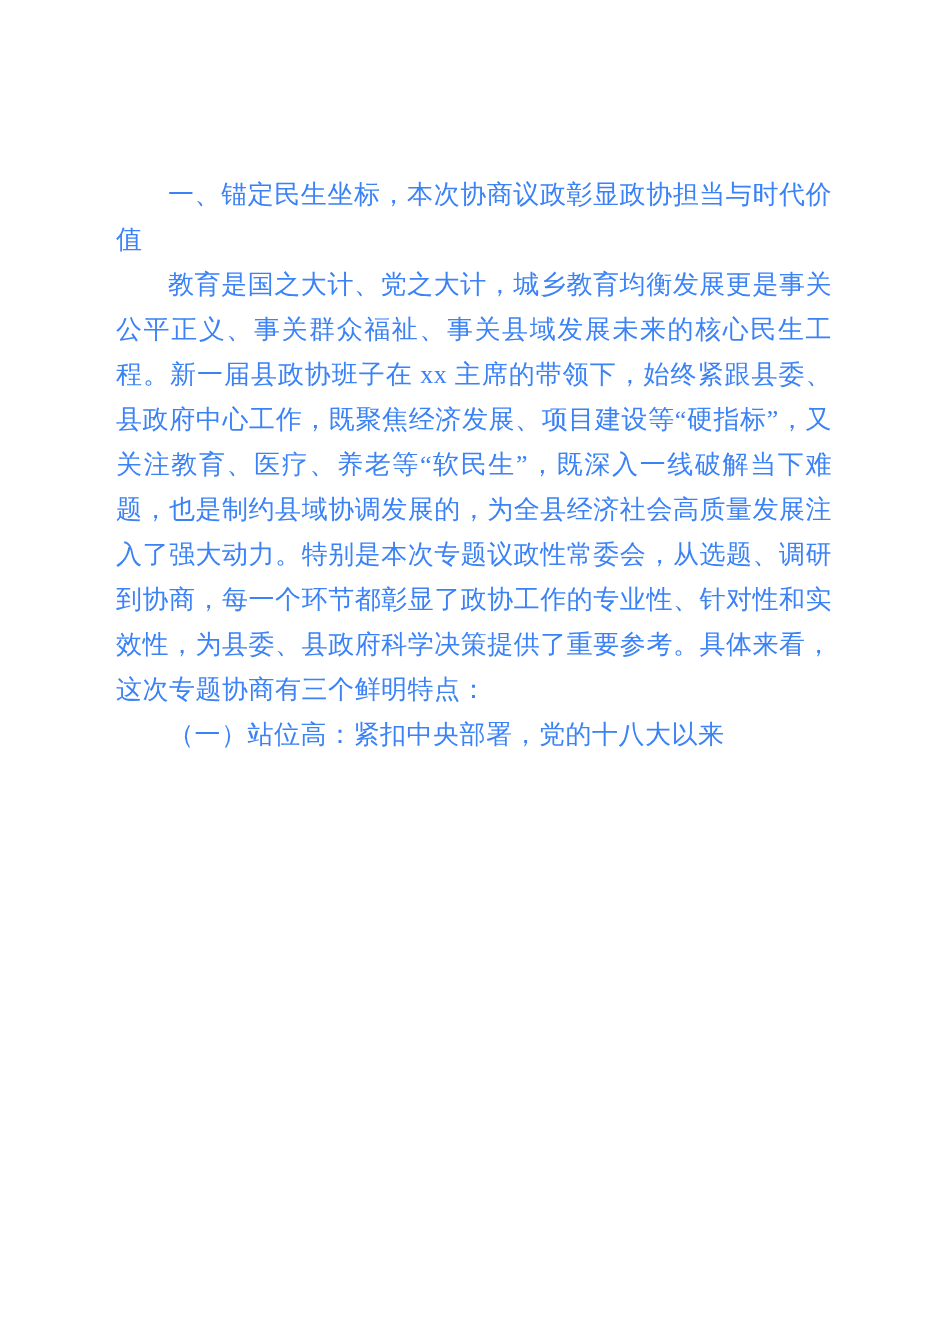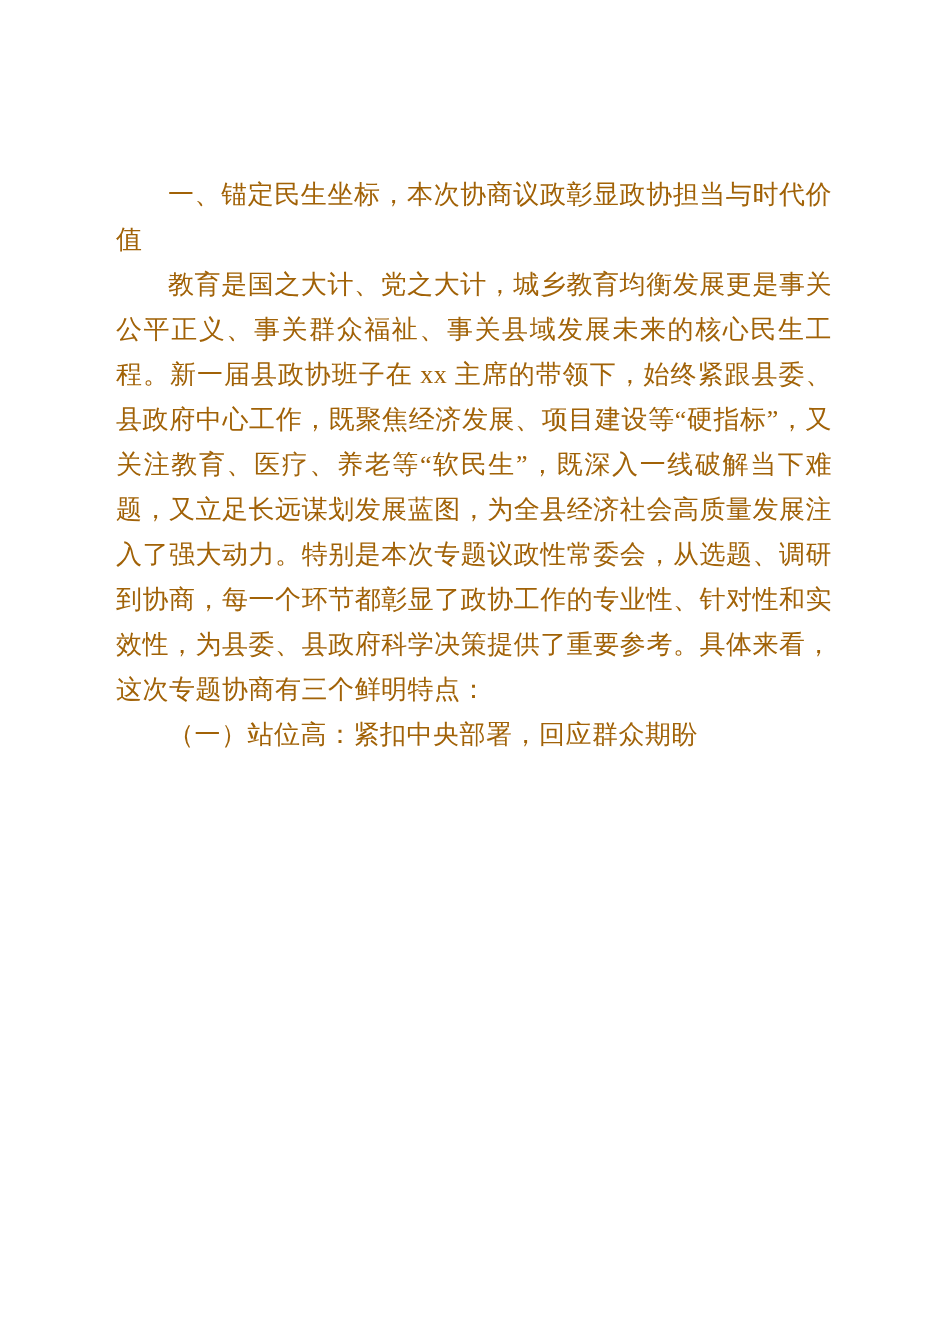--- a/index.html
+++ b/index.html
@@ -16,37 +16,37 @@
     position: relative;
     width: 950px;
     height: 1344px;
     background: #ffffff;
   }
   .content {
     position: absolute;
     left: 116px;
     top: 172px;
     width: 716px;
-    color: #a16207;
+    color: #3b82f6;
     
     font-family: "Liberation Serif", sans-serif;
     font-size: 26px;
     line-height: 45px;
     text-align: justify;
     text-justify: inter-character;
     letter-spacing: 0.5px;
   }
   .content p {
     margin: 0;
     padding: 0;
     text-indent: 2em;
   }
 </style>
 </head>
 <body>
 
 <div class="page">
   <div class="content">
     <p>一、锚定民生坐标，本次协商议政彰显政协担当与时代价值</p>
-    <p>教育是国之大计、党之大计，城乡教育均衡发展更是事关公平正义、事关群众福祉、事关县域发展未来的核心民生工程。新一届县政协班子在 xx 主席的带领下，始终紧跟县委、县政府中心工作，既聚焦经济发展、项目建设等“硬指标”，又关注教育、医疗、养老等“软民生”，既深入一线破解当下难题，又立足长远谋划发展蓝图，为全县经济社会高质量发展注入了强大动力。特别是本次专题议政性常委会，从选题、调研到协商，每一个环节都彰显了政协工作的专业性、针对性和实效性，为县委、县政府科学决策提供了重要参考。具体来看，这次专题协商有三个鲜明特点：</p>
-    <p>（一）站位高：紧扣中央部署，回应群众期盼</p>
+    <p>教育是国之大计、党之大计，城乡教育均衡发展更是事关公平正义、事关群众福祉、事关县域发展未来的核心民生工程。新一届县政协班子在 xx 主席的带领下，始终紧跟县委、县政府中心工作，既聚焦经济发展、项目建设等“硬指标”，又关注教育、医疗、养老等“软民生”，既深入一线破解当下难题，也是制约县域协调发展的，为全县经济社会高质量发展注入了强大动力。特别是本次专题议政性常委会，从选题、调研到协商，每一个环节都彰显了政协工作的专业性、针对性和实效性，为县委、县政府科学决策提供了重要参考。具体来看，这次专题协商有三个鲜明特点：</p>
+    <p>（一）站位高：紧扣中央部署，党的十八大以来</p>
   </div>
 </div>
 
 </body></html>

